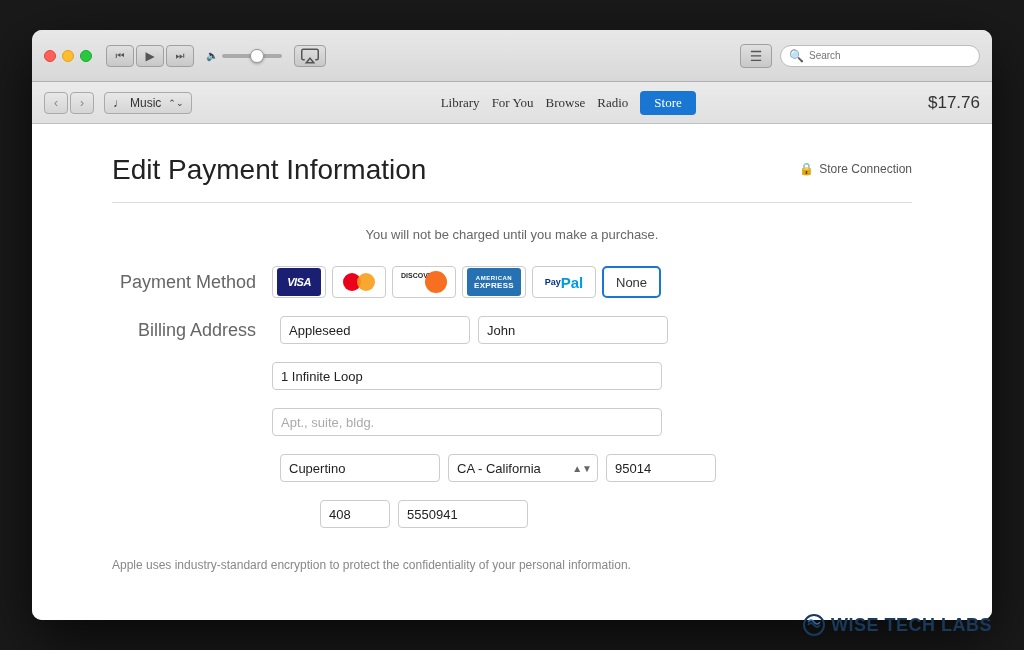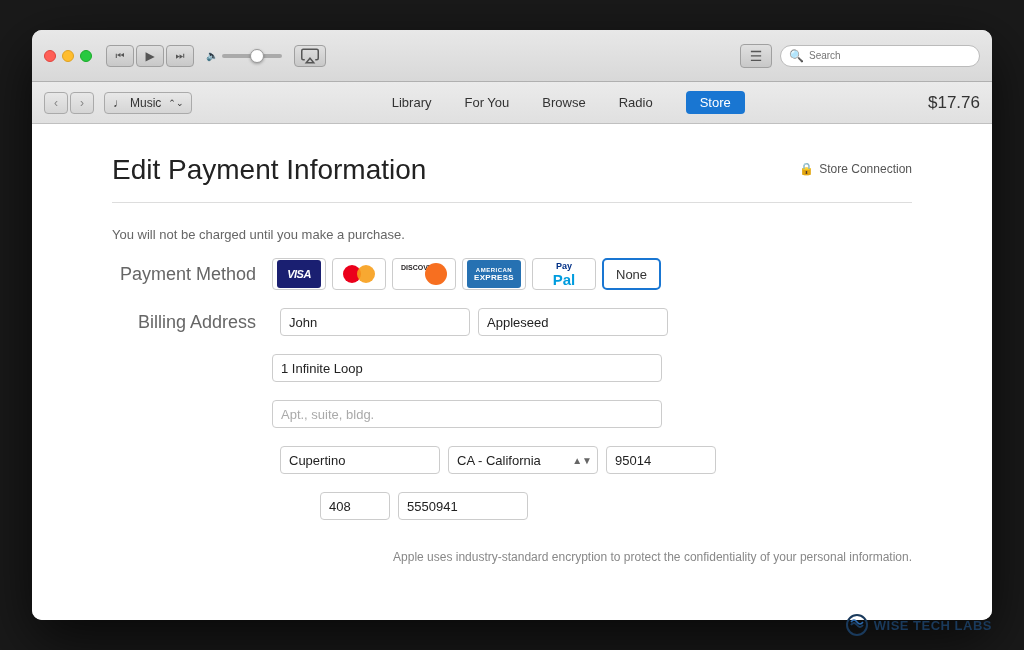--- a/index.html
+++ b/index.html
@@ -196,23 +196,24 @@
       border-radius: 4px;
       padding: 3px 8px;
       cursor: pointer;
       font-size: 12px;
       color: #333;
       margin-right: 16px;
     }
     .nav-links {
       display: flex;
       align-items: center;
-      gap: 33px;
+      gap: 12px;
       flex: 1;
       justify-content: center;
+      font-family: Liberation Serif, serif;
     }
     .nav-link {
       font-size: 13px;
       color: #333;
       cursor: pointer;
       text-decoration: none;
     }
     .nav-link.active {
       background: #1976d2;
       color: white;
@@ -250,23 +251,24 @@
       font-size: 12px;
       color: #555;
       margin-top: 8px;
     }
     .divider {
       height: 1px;
       background: #ddd;
       margin-bottom: 24px;
     }
     .charge-notice {
+      text-align: center;
       font-size: 13px;
       color: #666;
-      margin-bottom: 16px;
+      margin-bottom: 24px;
     }
     
     .form-row {
       display: flex;
       align-items: center;
       margin-bottom: 18px;
     }
     .form-label {
       width: 160px;
       text-align: right;
@@ -387,21 +389,20 @@
       letter-spacing: 0.3px;
     }
     .paypal-card {
       width: 54px;
       height: 28px;
       background: white;
       border-radius: 3px;
       display: flex;
       align-items: center;
       justify-content: center;
-      flex-direction: column;
     }
     .paypal-pay { color: #003087; }
     .paypal-pal { color: #009cde; }
     .none-btn {
       height: 32px;
       border: 2px solid #1976d2;
       border-radius: 5px;
       padding: 2px 12px;
       font-size: 13px;
       color: #333;
@@ -452,41 +453,41 @@
       top: 50%;
       transform: translateY(-50%);
       pointer-events: none;
       color: #666;
       font-size: 10px;
     }
     .name-row { gap: 8px; }
     .address-row-2 { gap: 8px; }
     .phone-row { gap: 8px; }
     .privacy-notice {
-      text-align: right;
+      text-align: left;
       font-size: 12px;
       color: #888;
       margin-top: 30px;
       padding-bottom: 10px;
     }
     
     .watermark {
       position: absolute;
       bottom: 14px;
       right: 20px;
       display: flex;
       align-items: center;
       gap: 6px;
     }
     .watermark-logo {
       width: 22px;
       height: 22px;
     }
     .watermark-text {
-      font-size: 13px;
+      font-size: 18px;
       font-weight: 700;
       color: #1a3a5c;
       letter-spacing: 0.5px;
     }
   </style>
 </head>
 <body>
 
 <div class="window">
 
@@ -586,22 +587,22 @@
             <span class="paypal-pay" style="font-size:9px;font-weight:700;">Pay</span>
             <span class="paypal-pal" style="font-size:15px;font-weight:700;">Pal</span>
           </div>
         </div>
         <button class="none-btn">None</button>
       </div>
     </div>
 
     <div class="form-row name-row">
       <div class="form-label">Billing Address</div>
+      <input class="text-input input-last" type="text" value="Appleseed" style="">
       <input class="text-input input-first" type="text" value="John" style="">
-      <input class="text-input input-last" type="text" value="Appleseed" style="">
     </div>
 
     <div class="form-row">
       <div class="form-label"></div>
       <input class="text-input input-street" type="text" value="1 Infinite Loop" style="">
     </div>
 
     <div class="form-row">
       <div class="form-label"></div>
       <input class="text-input input-apt" type="text" placeholder="Apt., suite, bldg." style="">

